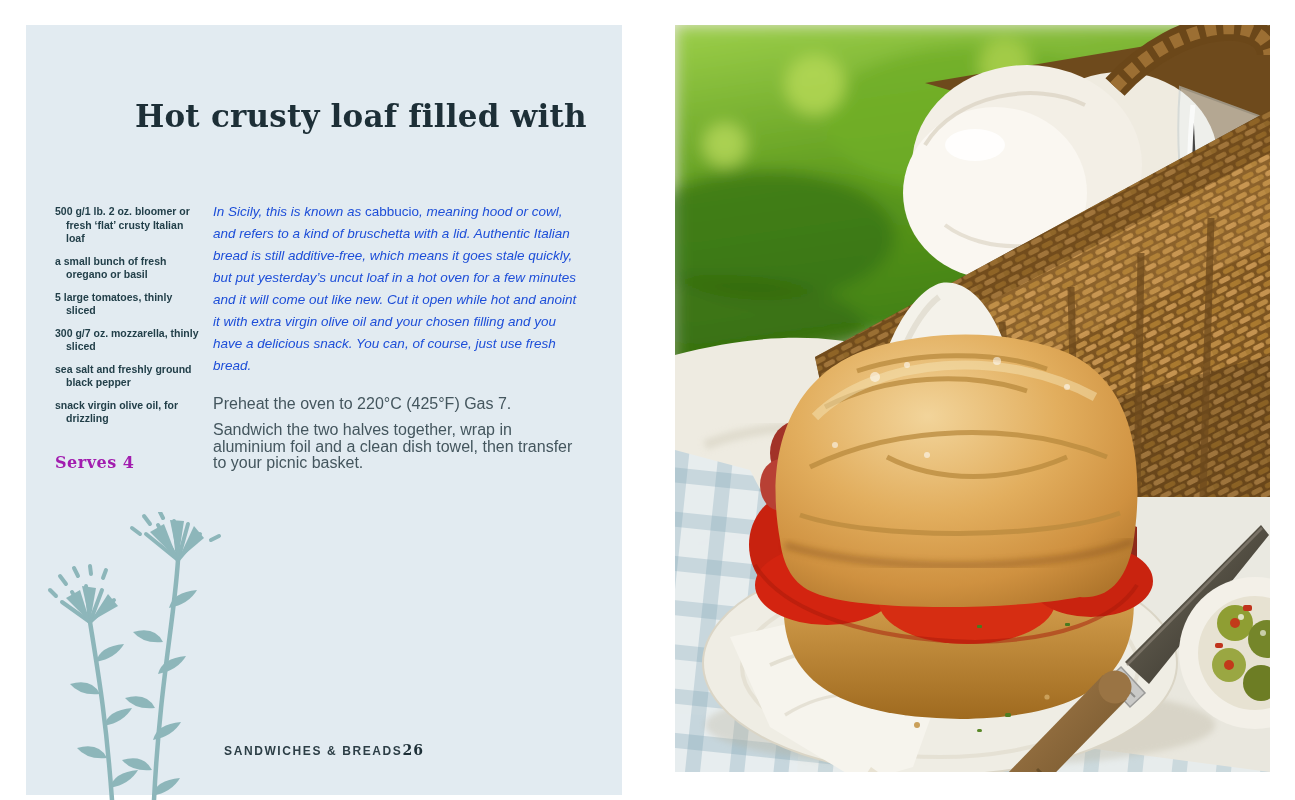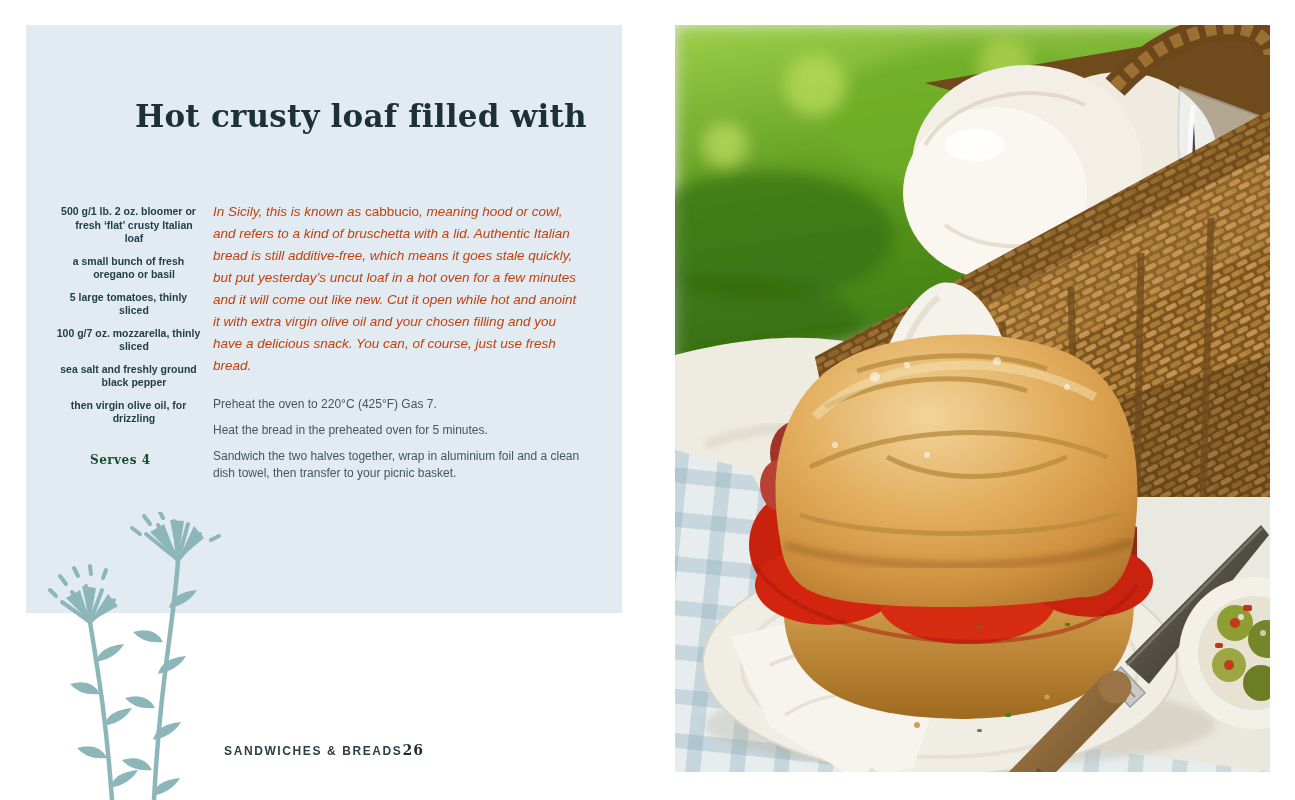--- a/index.html
+++ b/index.html
@@ -1,32 +1,32 @@
 <!DOCTYPE html>
 <html><head>
 <meta charset="utf-8">
 <style>
   html,body{margin:0;padding:0;background:#ffffff;}
   .spread{position:relative;width:1295px;height:800px;background:#ffffff;overflow:hidden;
           font-family:"Liberation Sans",sans-serif;}
   
-  .recipe-page{position:absolute;left:26px;top:25px;width:596px;height:588px;background:#e2ebf1;}
+  .recipe-page{position:absolute;left:26px;top:25px;width:596px;height:770px;background:#e2ebf1;}
   .recipe-title{position:absolute;left:109px;top:72px;width:460px;
       font-family:"DejaVu Serif","Liberation Serif",serif;font-weight:700;
       font-size:31px;line-height:39px;color:#1d2f37;letter-spacing:.2px;}
   .ingredients{position:absolute;left:29px;top:180px;width:152px;
       font-size:10.5px;font-weight:700;color:#223f49;line-height:13.5px;}
-  .ingredients .ing{margin:0 5px 9px 0;padding-left:11px;text-indent:-11px;text-align:center;}
+  .ingredients .ing{margin:0 5px 9px 0;padding-left:11px;text-indent:-11px;}
   .serves{position:absolute;left:29px;top:428px;
       font-family:"DejaVu Serif","Liberation Serif",serif;font-weight:700;
-      font-size:12px;color:#14532d;letter-spacing:.5px;margin-left:35px;}
+      font-size:16px;color:#a21caf;letter-spacing:.5px;}
   .bodycol{position:absolute;left:187px;top:176px;width:372px;}
-  .intro{font-style:italic;font-size:13.5px;line-height:22px;color:#c2410c;margin:0 0 19px 0;}
+  .intro{font-style:italic;font-size:13.5px;line-height:22px;color:#1d4ed8;margin:0 0 19px 0;}
   .intro .term{font-style:normal;}
-  .method p{font-style:normal;font-size:12px;line-height:16.5px;color:#44565e;margin:0 0 9.5px 0;}
+  .method p{font-style:normal;font-size:16px;line-height:16.5px;color:#44565e;margin:0 0 9.5px 0;}
   .page-footer{position:absolute;left:0;right:0;top:716px;text-align:center;color:#2c3e46;}
   .page-footer .section{font-size:12px;font-weight:700;letter-spacing:1.6px;}
   .page-footer .pagenum{font-family:"DejaVu Serif","Liberation Serif",serif;
       font-weight:700;font-size:14px;letter-spacing:1px;margin-left:0;color:#1d2f37;}
   .flowers{position:absolute;left:28px;top:512px;width:195px;height:288px;z-index:3;}
   
   .photo{position:absolute;left:675px;top:25px;width:595px;height:747px;overflow:hidden;}
   .photo svg{display:block;}
 </style>
 </head>
@@ -37,32 +37,31 @@
   <div class="recipe-page">
 
     <div class="recipe-title">
       <div>Hot crusty loaf filled with</div>
     </div>
 
     <div class="ingredients">
       <p class="ing">500 g/1 lb. 2 oz. bloomer or fresh ‘flat’ crusty Italian loaf</p>
       <p class="ing">a small bunch of fresh oregano or basil</p>
       <p class="ing">5 large tomatoes, thinly sliced</p>
-      <p class="ing">100 g/7 oz. mozzarella, thinly sliced</p>
+      <p class="ing">300 g/7 oz. mozzarella, thinly sliced</p>
       <p class="ing">sea salt and freshly ground black pepper</p>
-      <p class="ing">then virgin olive oil, for drizzling</p>
+      <p class="ing">snack virgin olive oil, for drizzling</p>
     </div>
 
     <div class="serves">Serves 4</div>
 
     <div class="bodycol">
       <p class="intro"><span>In Sicily, this is known as </span><span class="term">cabbucio</span><span>, meaning hood or cowl, and refers to a kind of bruschetta with a lid. Authentic Italian bread is still additive-free, which means it goes stale quickly, but put yesterday’s uncut loaf in a hot oven for a few minutes and it will come out like new. Cut it open while hot and anoint it with extra virgin olive oil and your chosen filling and you have a delicious snack. You can, of course, just use fresh bread.</span></p>
       <div class="method">
         <p>Preheat the oven to 220°C (425°F) Gas 7.</p>
-        <p>Heat the bread in the preheated oven for 5 minutes.</p>
         <p>Sandwich the two halves together, wrap in aluminium foil and a clean dish towel, then transfer to your picnic basket.</p>
       </div>
     </div>
 
     <div class="page-footer">
       <span class="section">SANDWICHES &amp; BREADS</span><span class="pagenum">26</span>
     </div>
   </div>
 
   <svg class="flowers" viewBox="0 0 195 288">

